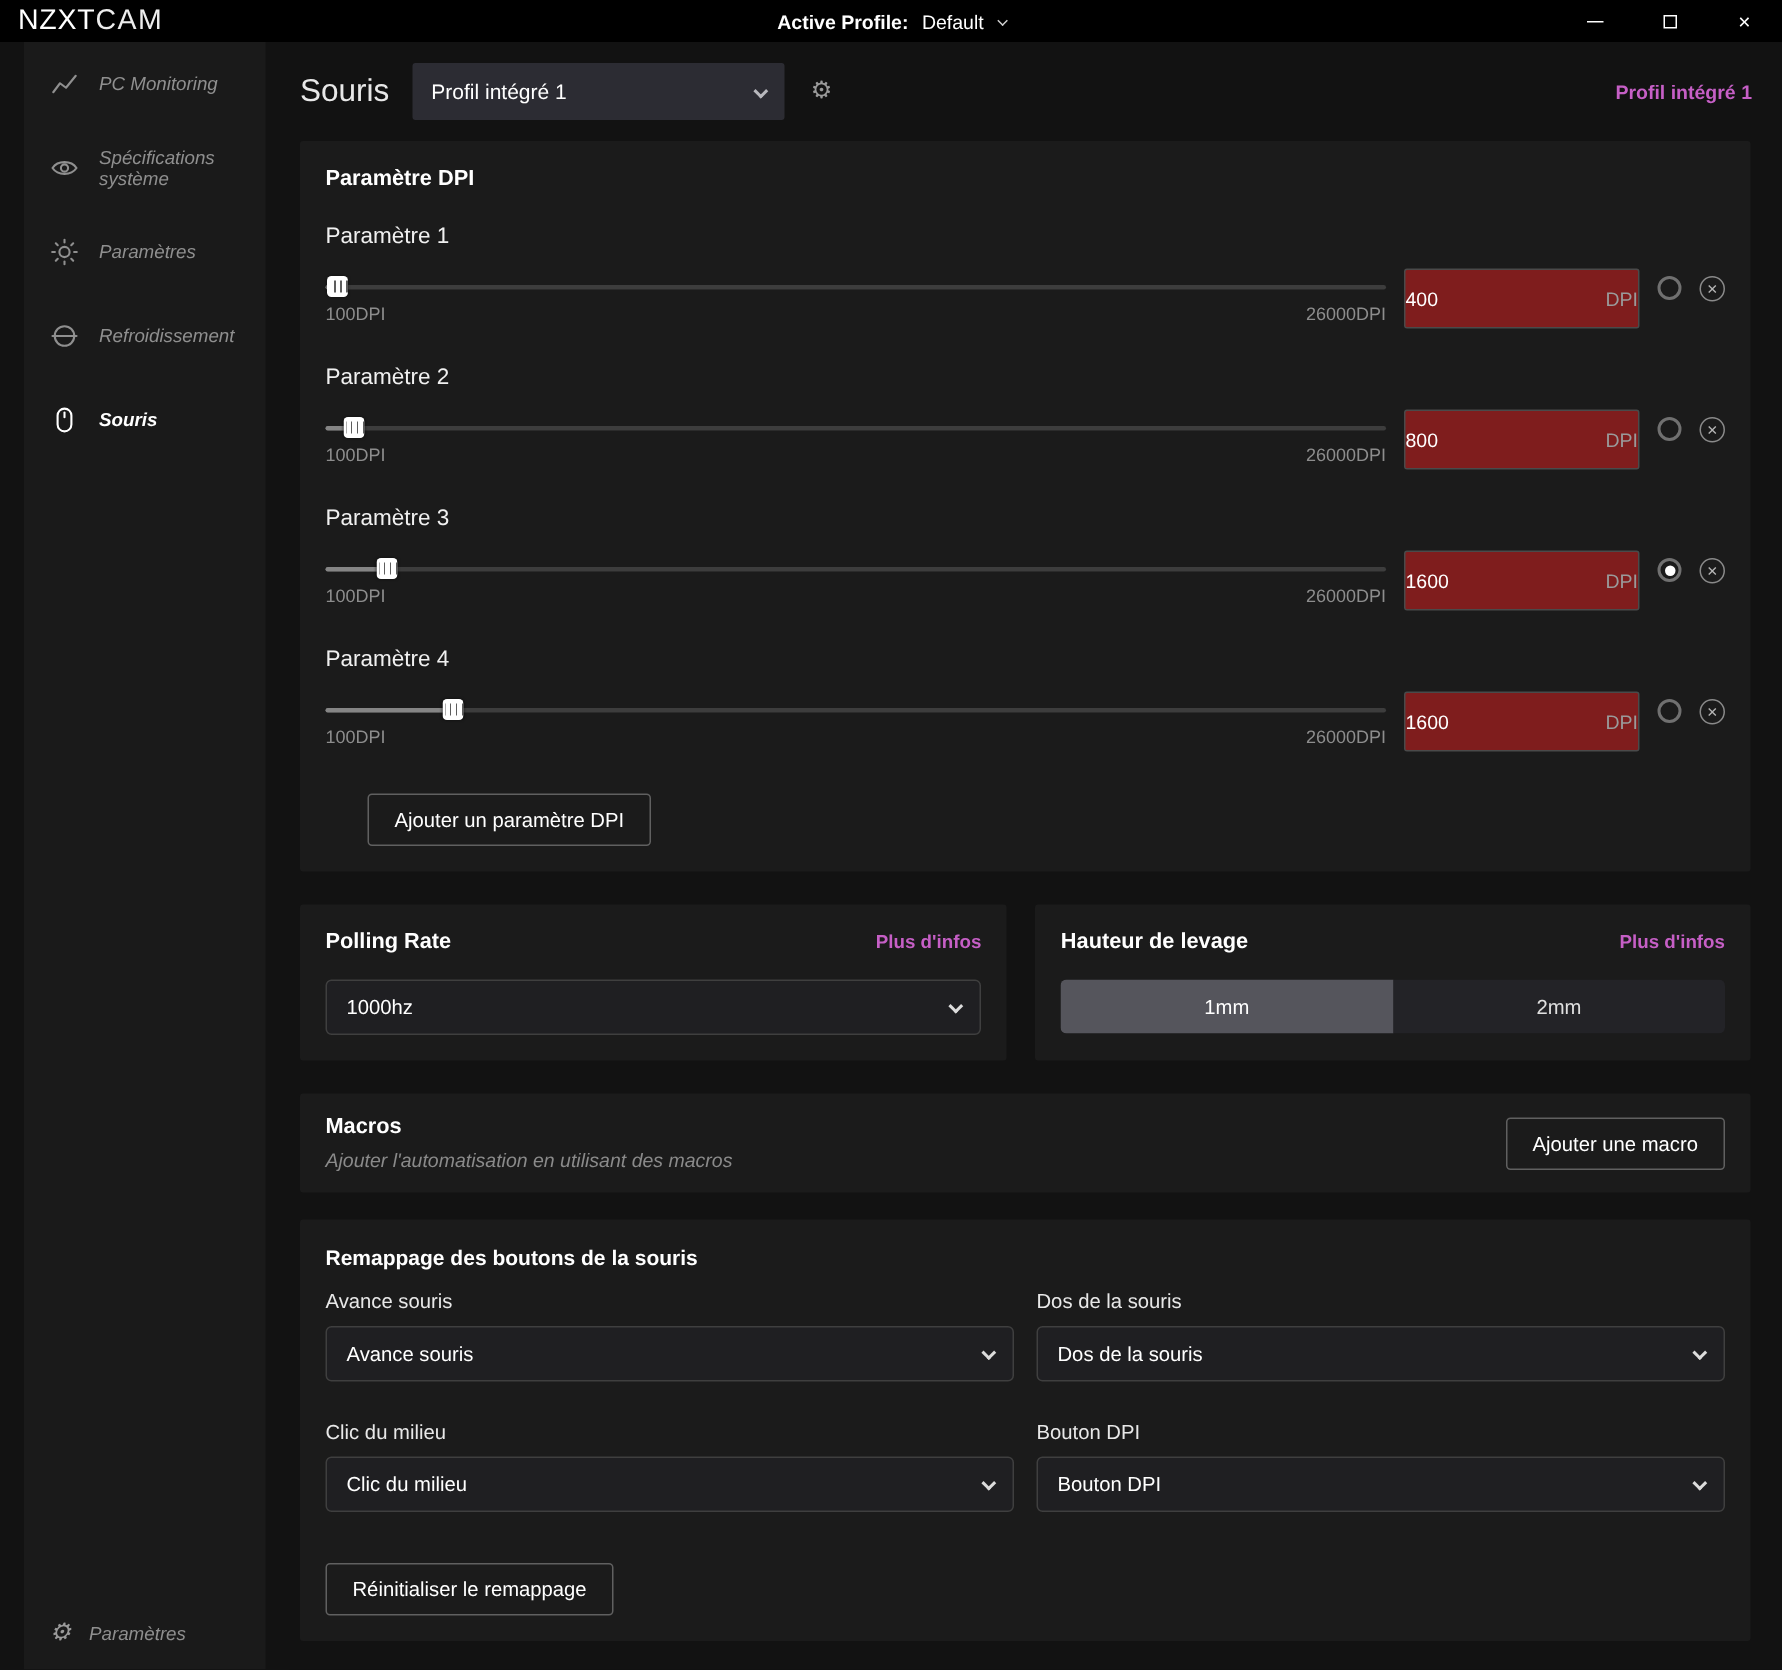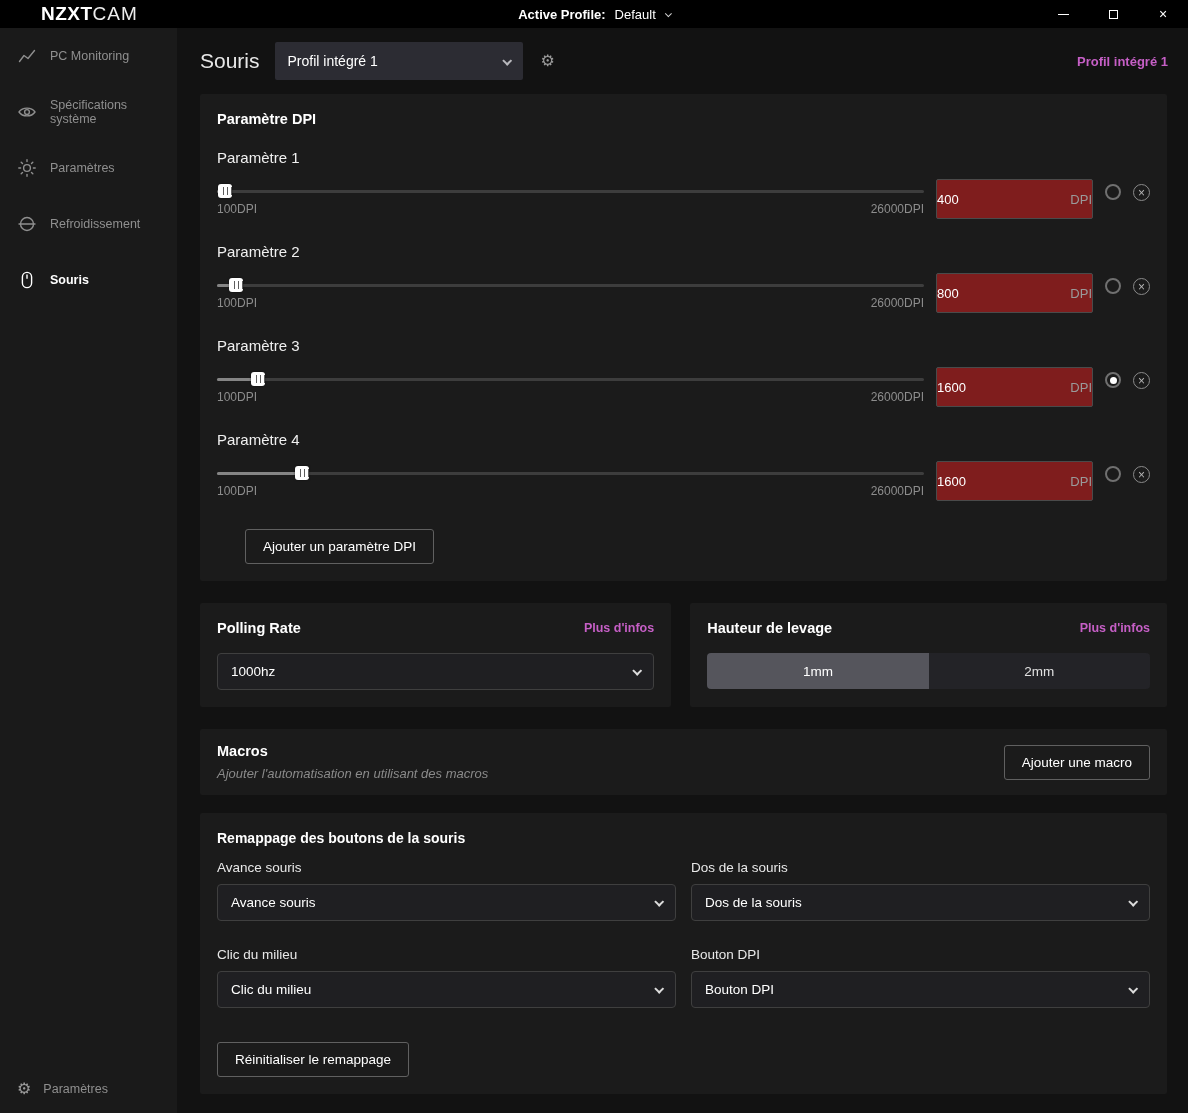--- a/index.html
+++ b/index.html
@@ -12,33 +12,33 @@
     --muted:#8f8f8f;
   }
   *{box-sizing:border-box;margin:0;padding:0;}
   body{
     width:1188px;height:1113px;margin:0;background:var(--bg);
     font-family:"Liberation Sans",sans-serif;color:#fff;overflow:hidden;position:relative;
   }
   
   .titlebar{position:absolute;top:0;left:0;right:0;height:28px;background:#000;display:flex;align-items:center;z-index:5;}
   .logo{padding-left:12px;font-size:19px;display:flex;align-items:baseline;}
-  .logo-bold{font-weight:700;letter-spacing:.5px;margin-left:29px;}
+  .logo-bold{font-weight:400;letter-spacing:.5px;}
   .logo-light{font-weight:300;color:#ededed;letter-spacing:1px;}
   .ap{position:absolute;left:50%;transform:translateX(-50%);display:flex;align-items:center;gap:9px;font-size:13px;height:28px;}
   .ap-label{font-weight:700;}
   .ap-value{font-weight:400;}
   .cv{display:inline-block;width:7px;height:7px;border-right:2px solid #cfcfcf;border-bottom:2px solid #cfcfcf;transform:rotate(45deg) translateY(-1px);}
   .cv.small{width:5px;height:5px;border-width:1.5px;}
   .win{position:absolute;right:0;top:0;height:28px;display:flex;}
   .win-btn{width:50px;height:28px;display:flex;align-items:center;justify-content:center;color:#fff;font-size:14px;cursor:pointer;}
   .min-shape{width:11px;height:1px;background:#fff;}
   .max-shape{width:9px;height:9px;border:1px solid #fff;}
   
-  .sidebar{position:absolute;top:28px;left:0;width:177px;bottom:0;background:var(--side);}
+  .sidebar{position:absolute;top:28px;left:16px;width:177px;bottom:0;background:var(--side);font-style:italic;}
   .side-item{height:56px;display:flex;align-items:center;gap:13px;padding-left:17px;color:var(--muted);font-size:12.5px;cursor:pointer;}
   .side-item svg{flex:none;stroke:currentColor;fill:none;stroke-width:1.4;stroke-linecap:round;stroke-linejoin:round;}
   .side-item.active{color:#fff;font-weight:700;}
   .side-settings{position:absolute;bottom:0;left:0;right:0;height:48px;display:flex;align-items:center;gap:12px;padding-left:17px;color:var(--muted);font-size:12.5px;cursor:pointer;}
   .gear-glyph{font-size:16px;line-height:1;color:#9a9a9a;}
   
   .main{position:absolute;left:177px;top:28px;right:0;bottom:0;background:var(--bg);}
   .page-header{display:flex;align-items:center;padding:14px 20px 12px 23px;}
   .page-title{font-size:21px;color:#e8e8e8;font-weight:400;}
   .profile-select{width:248px;height:38px;background:#2c2c33;border-radius:2px;display:flex;align-items:center;justify-content:space-between;padding:0 13px;font-size:14px;margin-left:15px;cursor:pointer;}

